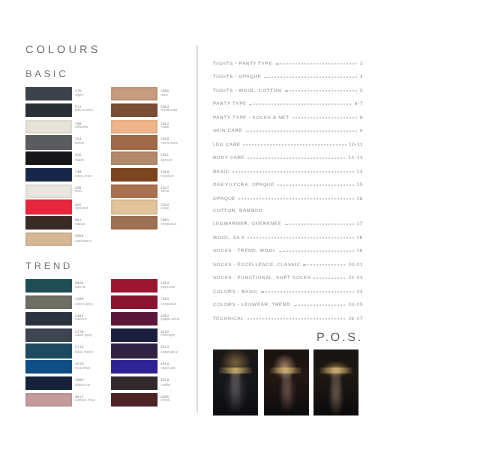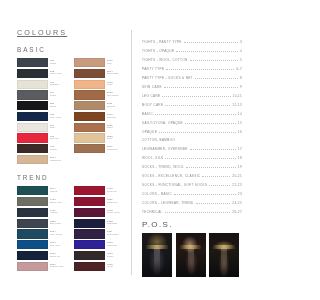--- a/index.html
+++ b/index.html
@@ -19,30 +19,29 @@
 
   
   .col-left{position:absolute;left:17px;top:28px;width:110px;}
   .col-right{position:absolute;left:142px;top:28px;width:100px;}
 
   
   .h-main{
     font-size:7.2px;letter-spacing:2.1px;color:#6d6d6d;
     font-weight:400;text-transform:uppercase;margin:0 0 9px 0;
     white-space:nowrap;
-    text-decoration:underline;
   }
   .h-sub{
     font-size:6.4px;letter-spacing:1.9px;color:#6d6d6d;
     font-weight:400;text-transform:uppercase;margin:0 0 5px 0;
     white-space:nowrap;
   }
   .h-pos{
     font-size:8px;letter-spacing:1.4px;color:#555;
-    font-weight:400;margin:6px 0 4px 0;white-space:nowrap;
+    font-weight:400;margin:6px 0 4px 0;white-space:nowrap;text-align:right;
   }
 
   
   .swatch-grid{display:flex;gap:4px;}
   .swatch-col{display:flex;flex-direction:column;gap:1.6px;width:53px;}
   .swatch-row{display:flex;align-items:stretch;gap:2px;height:9.2px;}
   .chip{width:31px;height:9.2px;flex:0 0 31px;border:0.3px solid rgba(0,0,0,0.06);box-sizing:border-box;}
   .chip-meta{
     display:flex;flex-direction:column;justify-content:center;
     overflow:hidden;line-height:1.05;

